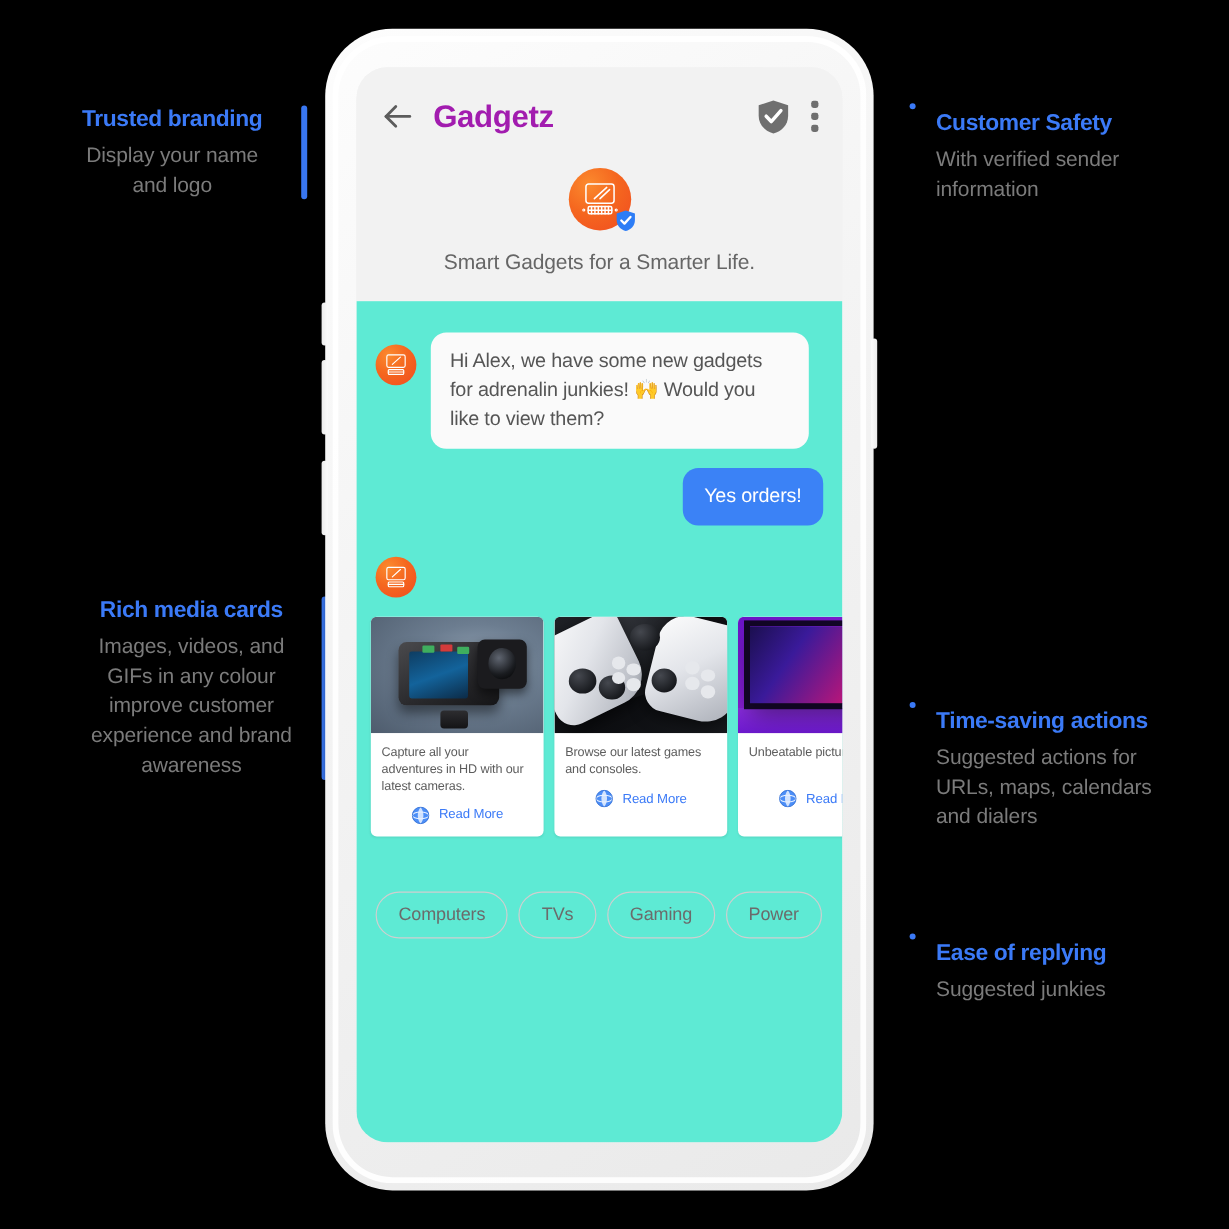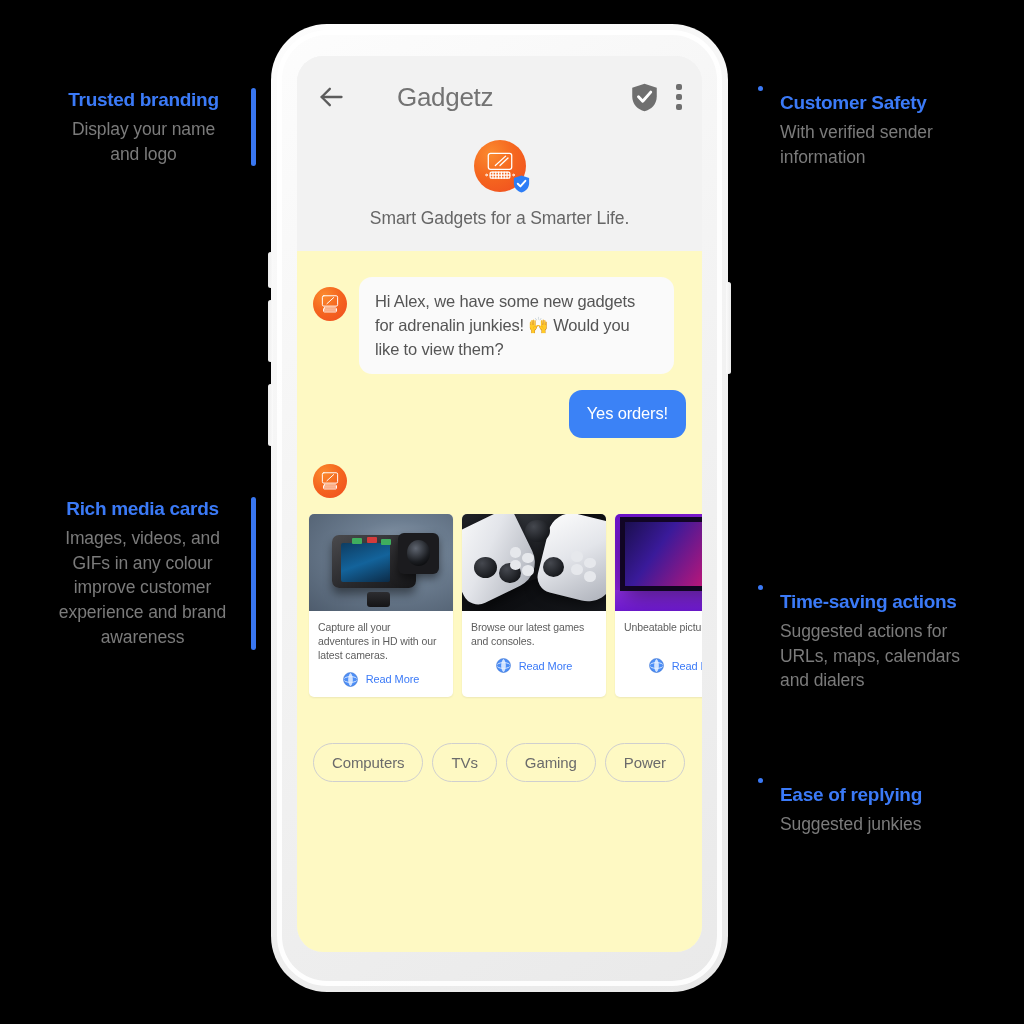--- a/index.html
+++ b/index.html
@@ -46,21 +46,21 @@
   }
   .callout-body {
     color: #7b7b7b;
     font-size: 17.5px;
     line-height: 1.42;
     letter-spacing: -0.1px;
   }
 
   
   #callout-trusted-branding { left: 36px;  top: 88px;  width: 220px; }
-  #callout-rich-media       { left: 34px;  top: 497px; width: 222px; }
+  #callout-rich-media       { left: 51px;  top: 497px; width: 222px; }
   #callout-customer-safety  { left: 758px; top: 86px;  width: 250px; }
   #callout-time-saving      { left: 758px; top: 585px; width: 252px; }
   #callout-ease-replying    { left: 758px; top: 778px; width: 250px; }
 
   
   .phone {
     position: absolute;
     left: 271px;
     top: 24px;
     width: 457px;
@@ -117,25 +117,24 @@
     height: 46px;
   }
   .back-arrow {
     width: 28px; height: 28px;
     flex: 0 0 28px;
     margin-right: 16px;
     color: #5c5c5c;
   }
   .app-title {
     font-size: 26px;
-    font-weight: normal;
-    color: #737373;
+    font-weight: bold;
+    color: #a21caf;
     letter-spacing: -0.3px;
     flex: 1 1 auto;
-    margin-left: 36px;
   }
   .shield-icon { width: 27px; height: 29px; margin-right: 18px; flex: 0 0 27px; }
   .kebab { width: 6px; flex: 0 0 6px; }
   .kebab span {
     display: block; width: 6px; height: 6px;
     background: #6f6f6f; border-radius: 2px; margin: 4px 0;
   }
 
   .brand-block {
     display: flex;
@@ -156,21 +155,21 @@
   .tagline {
     margin-top: 16px;
     font-size: 17.5px;
     color: #666;
     letter-spacing: -0.1px;
   }
 
   
   .chat {
     flex: 1 1 auto;
-    background: #fef9c3;
+    background: #5eead4;
     padding: 26px 16px 0 16px;
     overflow: hidden;
   }
   .msg-row { display: flex; align-items: flex-start; margin-bottom: 16px; }
   .msg-row.out { justify-content: flex-end; }
 
   .msg-avatar {
     width: 34px; height: 34px; border-radius: 50%;
     flex: 0 0 34px;
     margin-right: 12px;

